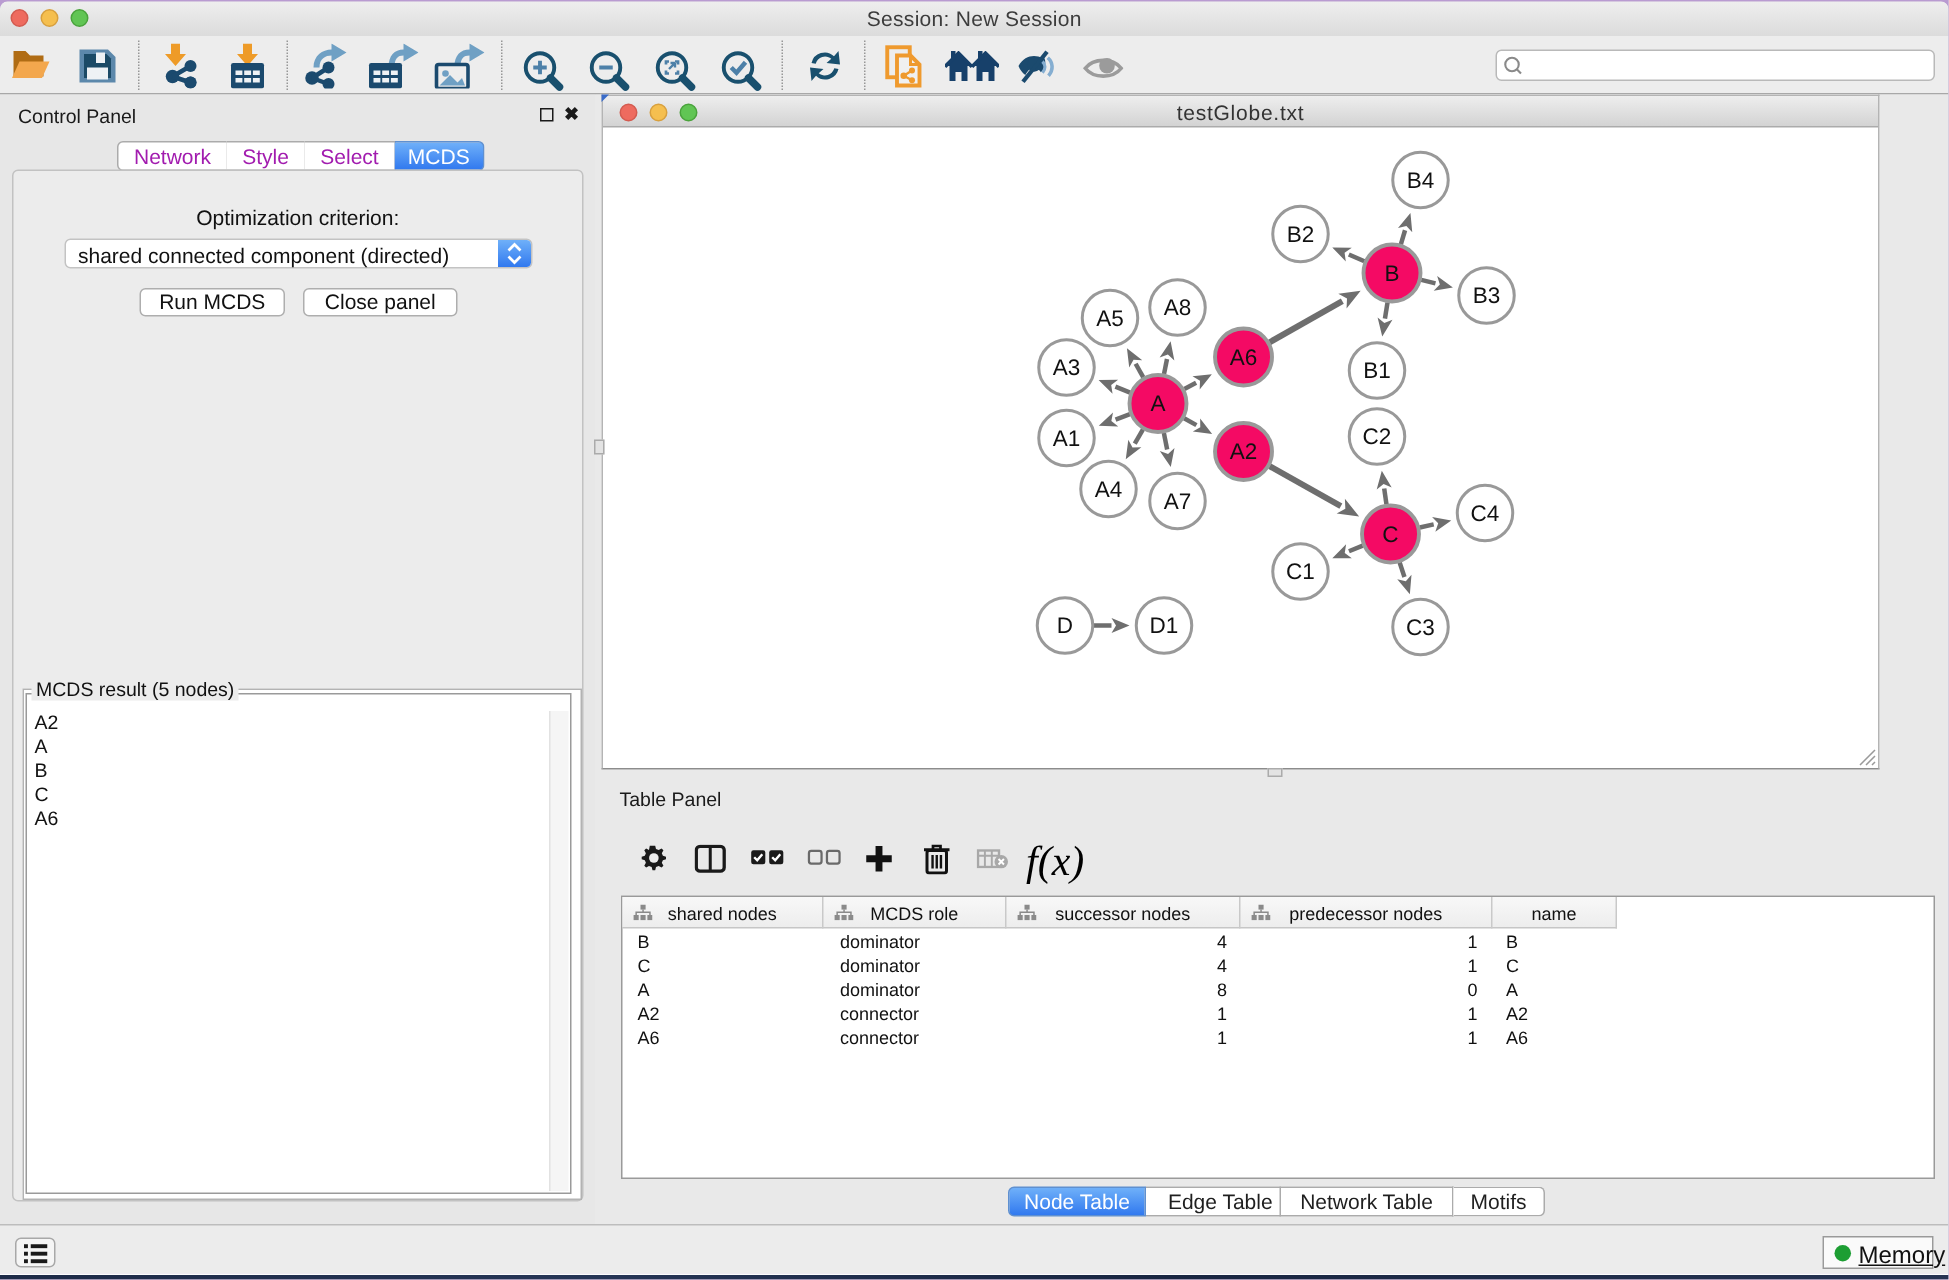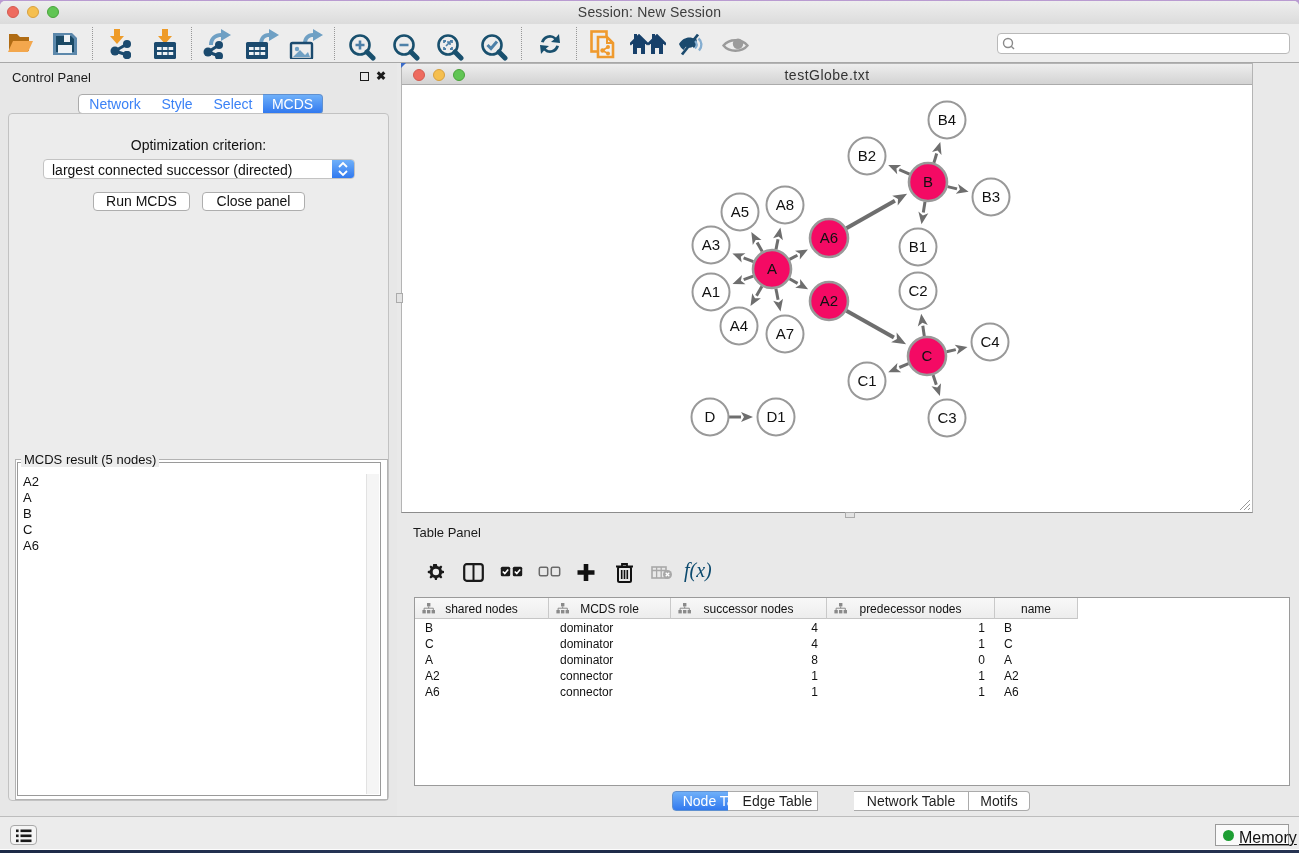--- a/index.html
+++ b/index.html
@@ -11,21 +11,21 @@
 #titlebar { position:absolute; left:0; top:0; width:1299px; height:36px; background:linear-gradient(#eeeeee,#d2d2d2); border-bottom:1px solid #9f9f9f; border-radius:5px 5px 0 0; }
 #titlebar .tl { position:absolute; top:5px; width:12px; height:12px; border-radius:50%; }
 #title-text { position:absolute; top:3px; left:0; width:100%; text-align:center; font-size:14px; letter-spacing:0.2px; color:#3c3c3c; }
 #toolbar { position:absolute; left:0; top:23px; width:1299px; height:39px; background:#ededed; border-bottom:1px solid #a8a8a8; }
 .sep { position:absolute; top:3px; height:33px; width:0; border-left:1px dotted #979797; }
 #searchbox { position:absolute; left:997px; top:9px; width:293px; height:21px; background:#ffffff; border:1px solid #b9b9b9; border-radius:4px; }
 #leftpanel { position:absolute; left:0; top:63px; width:397px; height:754px; background:#e7e7e7; }
 .paneltitle { font-size:13px; color:#1a1a1a; }
 .flicon { position:absolute; width:9px; height:9px; border:1.5px solid #1a1a1a; background:transparent; }
 .clicon { position:absolute; font-size:12px; font-weight:bold; color:#1a1a1a; }
-.tab { position:absolute; top:0; height:20px; background:#ffffff; border:1px solid #ababab; font-size:14px; color:#3b82f6; text-align:center; line-height:18px; }
+.tab { position:absolute; top:0; height:20px; background:#ffffff; border:1px solid #ababab; font-size:14px; color:#a21caf; text-align:center; line-height:18px; }
 .tabsel { background:linear-gradient(#6fb0f9,#3179ef); color:#ffffff; border-color:#5f90d0; }
 #cpcontent { position:absolute; left:8px; top:50px; width:381px; height:688px; background:#ececec; border:1px solid #c2c2c2; border-radius:4px; }
 .btn { position:absolute; background:#ffffff; border:1px solid #aeaeae; border-radius:4px; font-size:14px; color:#111111; text-align:center; }
 #mcdsgroup { position:absolute; left:15px; top:396px; width:373px; height:341px; border:1px solid #b3b3b3; background:#ffffff; }
 #mcdslabel { position:absolute; left:21px; top:389px; font-size:13px; color:#111111; background:#ececec; padding:0 3px; }
 #mcdslist { position:absolute; left:17px; top:399px; width:364px; height:334px; background:#ffffff; border:1px solid #9a9a9a; }
 #mcdstrack { position:absolute; right:1px; top:11px; width:13px; bottom:1px; background:#f5f5f5; border-left:1px solid #e2e2e2; }
 #desktop { position:absolute; left:397px; top:63px; width:902px; height:754px; background:#e9e9e9; }
 #inwin { position:absolute; left:401px; top:63px; width:852px; height:450px; border:1px solid #b4b4b4; border-bottom-color:#8c8c8c; background:#ffffff; }
 #inwintitle { position:absolute; left:0; top:0; width:100%; height:21px; background:linear-gradient(#eeeeee,#d3d3d3); border-bottom:1px solid #ababab; }
@@ -186,21 +186,21 @@
   <div class="paneltitle" style="position:absolute;left:12px;top:7px;">Control Panel</div>
   <div class="flicon" style="left:360px;top:9px;"></div>
   <div class="clicon" style="left:376px;top:6px;">✖</div>
   <div class="tab" style="left:78px;top:31px;width:74px;border-radius:4px 0 0 4px;">Network</div>
   <div class="tab" style="left:151px;top:31px;width:53px;border-left:0;">Style</div>
   <div class="tab" style="left:203px;top:31px;width:61px;border-left:0;">Select</div>
   <div class="tab tabsel" style="left:263px;top:31px;width:60px;border-left:0;border-radius:0 4px 4px 0;">MCDS</div>
   <div id="cpcontent">
     <div style="position:absolute;left:0;top:23px;width:100%;text-align:center;font-size:14px;color:#111;">Optimization criterion:</div>
     <div id="cpselect" style="position:absolute;left:34px;top:45px;width:312px;height:20px;background:#ffffff;border:1px solid #c3c3c3;border-radius:4px;">
-      <div style="position:absolute;left:8px;top:2px;font-size:14px;color:#111;">largest connected successor (directed)</div>
+      <div style="position:absolute;left:8px;top:2px;font-size:14px;color:#111;">shared connected component (directed)</div>
       <div style="position:absolute;right:0;top:0;width:22px;height:18px;background:linear-gradient(#6fb0f9,#3179ef);border-radius:0 3px 3px 0;">
         <svg width="22" height="18">
               <path d="M7,7 L11,3 L15,7" stroke="#ffffff" stroke-width="1.8" fill="none"></path>
               <path d="M7,11 L11,15 L15,11" stroke="#ffffff" stroke-width="1.8" fill="none"></path>
             </svg>
       </div>
     </div>
     <div class="btn" style="left:84px;top:78px;width:97px;height:19px;line-height:17px;">Run MCDS</div>
     <div class="btn" style="left:193px;top:78px;width:103px;height:19px;line-height:17px;">Close panel</div>
   </div>
@@ -338,21 +338,21 @@
         <line x1="1" y1="4.5" x2="18" y2="4.5" stroke="#111111" stroke-width="2"></line>
         <path d="M7,4 L7,2 L12,2 L12,4" stroke="#111111" stroke-width="1.8" fill="none"></path>
         <path d="M6.7,8 L6.7,17 M9.5,8 L9.5,17 M12.3,8 L12.3,17" stroke="#111111" stroke-width="1.6"></path>
       </svg>
       <svg class="abs" style="left:251px;top:10px" width="22" height="13" viewBox="0 0 22 13">
         <rect x="1" y="1" width="14" height="11" fill="none" stroke="#a8a8a8" stroke-width="1.6"></rect>
         <path d="M1,4.5 L15,4.5 M5.6,1 L5.6,12 M10.2,1 L10.2,12" stroke="#a8a8a8" stroke-width="1.3"></path>
         <circle cx="16.5" cy="8.5" r="4.5" fill="#a8a8a8"></circle>
         <path d="M14.7,6.7 L18.3,10.3 M18.3,6.7 L14.7,10.3" stroke="#ffffff" stroke-width="1.3"></path>
       </svg>
-      <div class="abs" style="left:284px;top:3px;font-family:'Liberation Serif',serif;font-style:italic;font-size:20px;color:#0c4a6e;">f(x)</div>
+      <div class="abs" style="left:284px;top:3px;font-family:'Liberation Serif',serif;font-style:italic;font-size:28px;color:#000000;">f(x)</div>
     </div>
 <div id="tablebox">
   <div id="thead">
     <div class="hcell" style="left:0;width:134px;">
           <div class="hlabel">shared nodes</div>
           <svg class="abs" style="left:7px;top:5px" width="13" height="11" viewBox="0 0 13 11">
             <g fill="#8a8a8a">
               <rect x="5" y="0" width="3.4" height="3.4"></rect>
               <rect x="0.4" y="7" width="3.4" height="3.4"></rect>
               <rect x="5" y="7" width="3.4" height="3.4"></rect>
@@ -432,21 +432,21 @@
   <div class="trow" style="top:86px;">
         <span class="tc" style="left:10px">A6</span>
         <span class="tc" style="left:145px">connector</span>
         <span class="tc tnum" style="left:250px;width:153px">1</span>
         <span class="tc tnum" style="left:420px;width:150px">1</span>
         <span class="tc" style="left:589px">A6</span>
       </div>
 </div>
 <div id="tabletabs">
   <div class="ttab tabsel" style="left:672px;width:92px;border-radius:4px 0 0 4px;">Node Table</div>
-  <div class="ttab" style="left:728px;width:90px;border-left:0;padding-left:10px;">Edge Table</div>
+  <div class="ttab" style="left:764px;width:90px;border-left:0;padding-left:10px;">Edge Table</div>
   <div class="ttab" style="left:854px;width:115px;border-left:0;">Network Table</div>
   <div class="ttab" style="left:969px;width:61px;border-left:0;border-radius:0 4px 4px 0;">Motifs</div>
 </div>
 <div id="statusbar">
   <div id="listbtn">
         <svg width="24" height="16" style="position:absolute;left:5px;top:2px">
           <g fill="#1a1a1a">
             <rect x="0" y="1.5" width="2.6" height="2.6"></rect>
             <rect x="0" y="6.5" width="2.6" height="2.6"></rect>
             <rect x="0" y="11.5" width="2.6" height="2.6"></rect>

